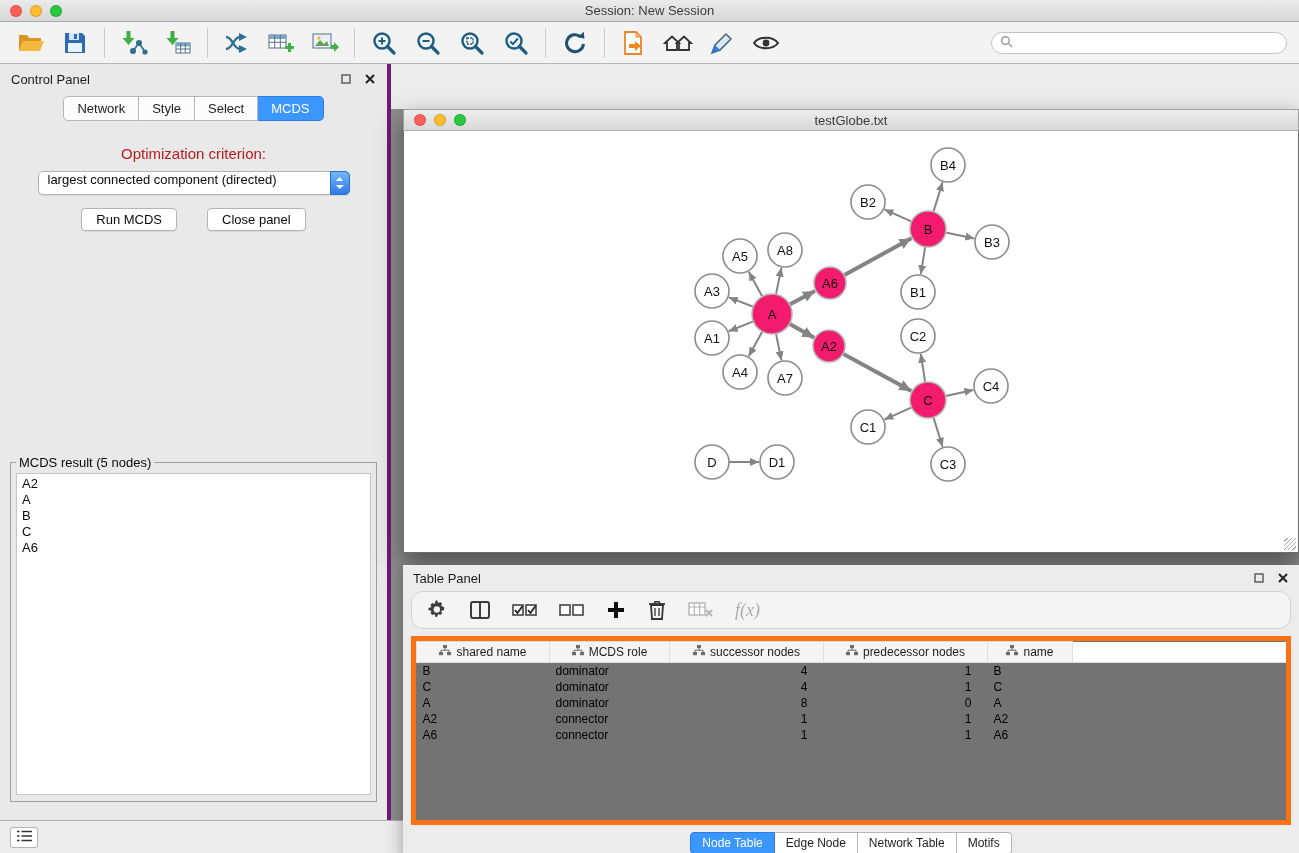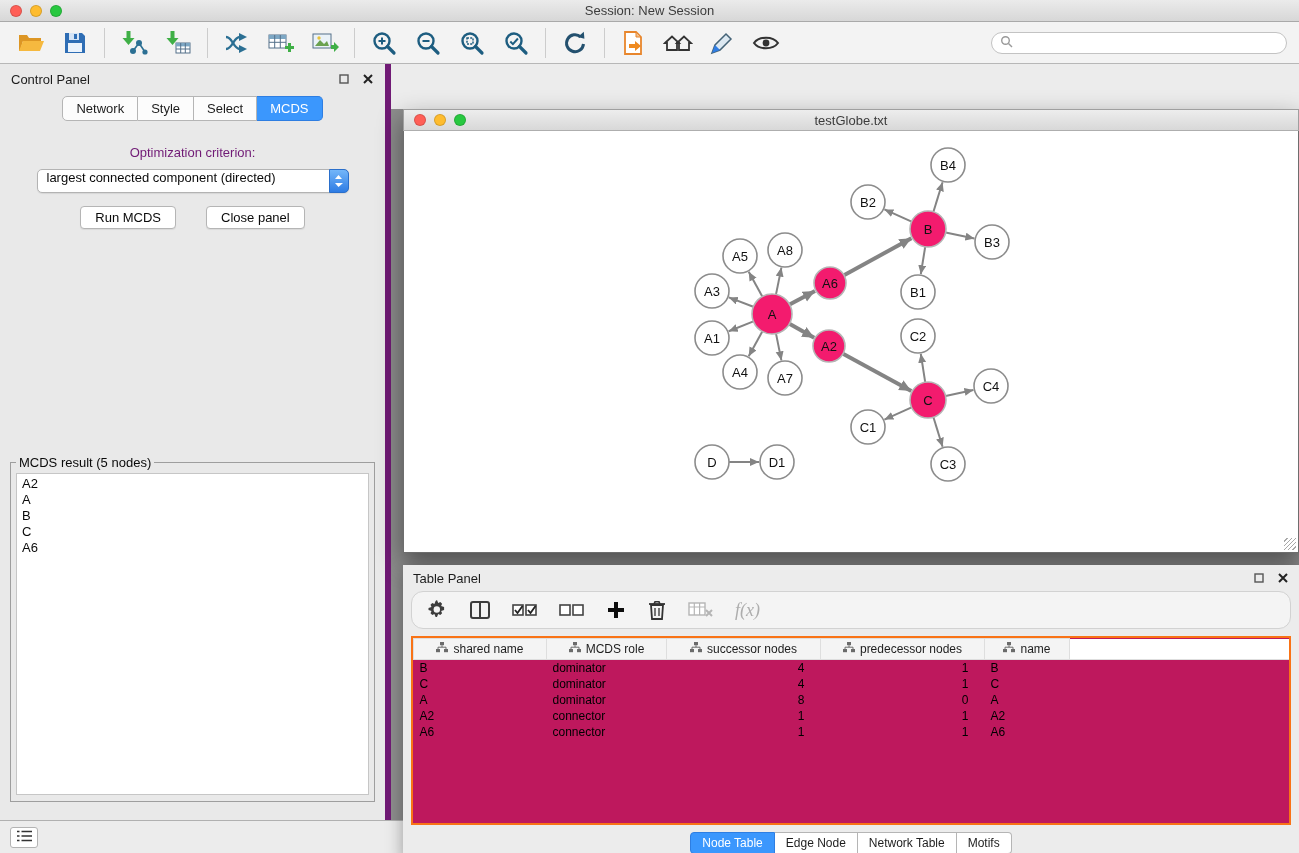--- a/index.html
+++ b/index.html
@@ -41,34 +41,34 @@
     margin-left: auto; width: 296px; height: 22px;
     border: 1px solid #c3c3c3; border-radius: 12px; background: #fff;
     display: flex; align-items: center; padding: 0 8px; gap: 5px;
   }
   .search-input { border: none; outline: none; flex: 1; font-size: 12px; font-family: "Liberation Sans", sans-serif; background: transparent; }
   
   .main { display: flex; height: 756px; }
   
   .control-panel {
     width: 391px; background: #e9e9e9;
-    border-right: 6px solid #701a75; position: relative; flex: none;
+    border-right: 4px solid #701a75; position: relative; flex: none;
   }
   .cp-header { height: 30px; display: flex; align-items: center; padding: 0 11px; font-size: 13px; color: #1d1d1d; }
   .win-btns { margin-left: auto; display: flex; gap: 12px; align-items: center; }
   .win-btn { display: flex; align-items: center; justify-content: center; width: 12px; height: 12px; cursor: default; }
   .cp-tabs { display: flex; justify-content: center; margin-top: 2px; }
   .cp-tab {
     font-size: 13px; padding: 4px 13px; background: #fcfcfc;
     border: 1px solid #b5b5b5; border-left: none; color: #1d1d1d; cursor: default;
   }
   .cp-tab:first-child { border-left: 1px solid #b5b5b5; border-radius: 5px 0 0 5px; }
   .cp-tab:last-child { border-radius: 0 5px 5px 0; }
   .cp-tab.active { background: #3b97fd; border-color: #2e7ee2; color: #fff; }
-  .opt-label { text-align: center; margin-top: 24px; font-size: 13px; color: #701a75; }
+  .opt-label { text-align: center; margin-top: 24px; font-size: 15px; color: #b91c1c; }
   .dropdown {
     margin: 9px auto 0; width: 312px; height: 24px; background: #fff;
     border: 1px solid #b3b3b3; border-radius: 5px;
     display: flex; position: relative;
     font-size: 13px; padding: 0 24px 0 9px; color: #0a0a0a; cursor: default;
     box-shadow: 0 1px 1px rgba(0,0,0,.08);
   }
   .dropdown .stepper {
     position: absolute; right: -1px; top: -1px; width: 20px; height: 24px;
     background: linear-gradient(#73b6f9, #2e7ce4);
@@ -124,22 +124,22 @@
     height: 38px; margin: 0 8px; background: #f4f4f4;
     border: 1px solid #d2d2d2; border-radius: 12px;
     display: flex; align-items: center; padding: 0 14px; flex: none;
   }
   .tp-icons { display: flex; align-items: center; gap: 21px; }
   .fx-label {
     margin-left: 21px; font-family: "Liberation Serif", serif; font-style: italic;
     font-size: 18px; color: #adadad; cursor: default;
   }
   .tp-table-wrap {
-    flex: 1; margin: 7px 8px 4px; background: #be185d;
-    border: 2px solid #f97316; overflow: hidden;
+    flex: 1; margin: 7px 8px 4px; background: #737373;
+    border: 5px solid #f97316; overflow: hidden;
   }
   table { border-collapse: collapse; width: 100%; table-layout: fixed; }
   th {
     font-weight: normal; font-size: 12px; background: #f4f4f4;
     border: 1px solid #dedede; height: 21px; padding: 0 4px;
     white-space: nowrap; overflow: hidden; color: #1d1d1d;
   }
   th.filler { background: #fff; border: none; border-bottom: 1px solid #dedede; }
   .th-inner { display: flex; align-items: center; justify-content: center; gap: 5px; }
   td { height: 16px; font-size: 12px; padding: 0 6px; white-space: nowrap; overflow: hidden; color: #000; }

